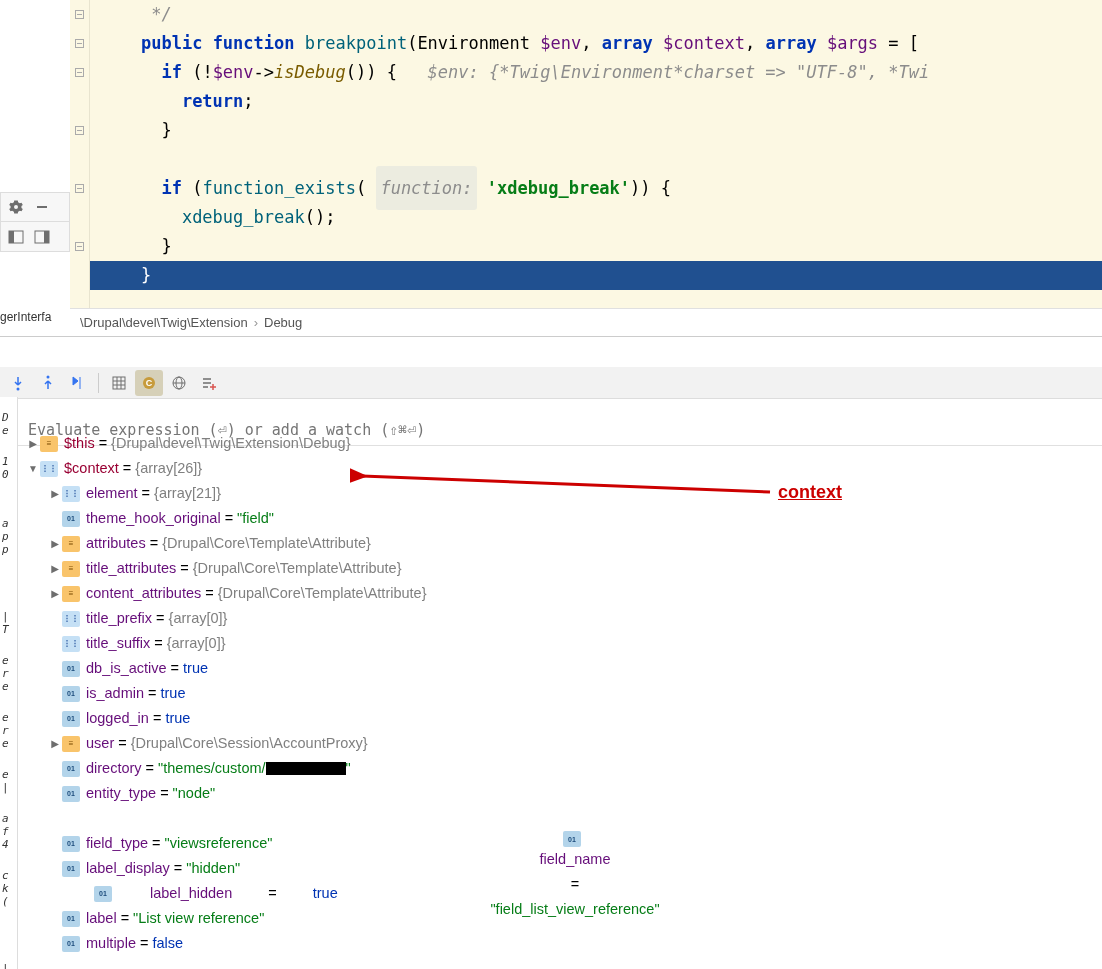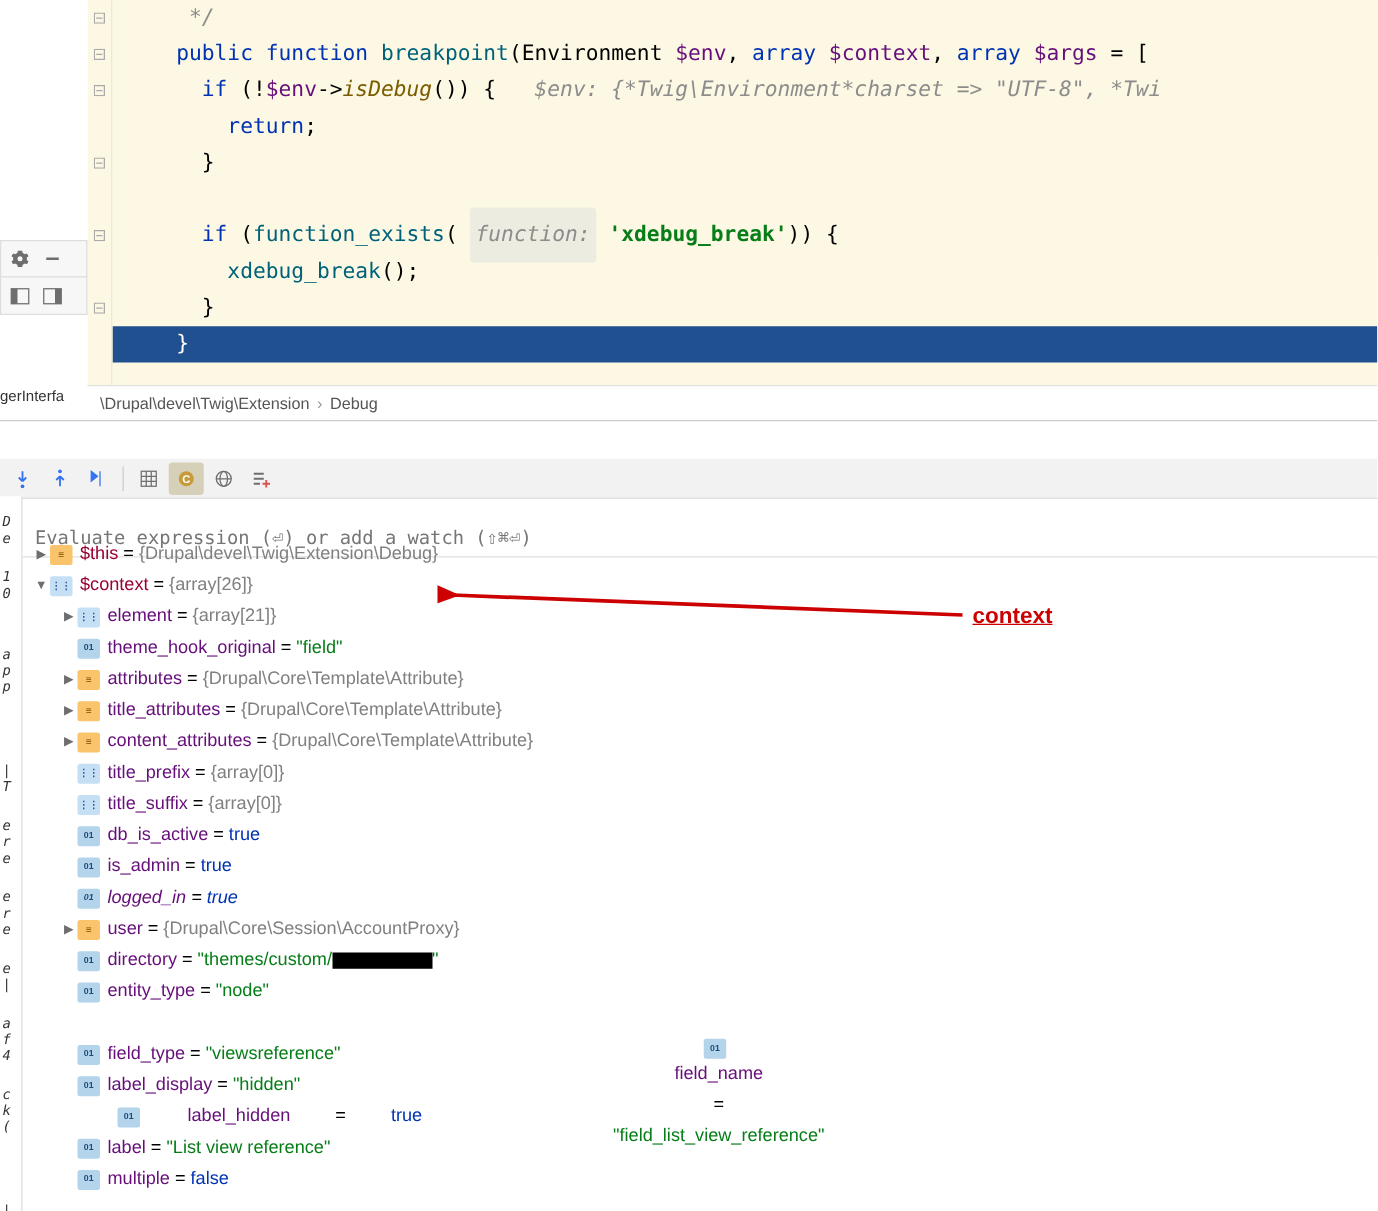--- a/index.html
+++ b/index.html
@@ -8,21 +8,21 @@
 .side-toolbar { position: absolute; top: 192px; left: 0; width: 70px; height: 60px; background: #f7f7f7; border: 1px solid #ddd; display: flex; flex-direction: column; }
 .side-toolbar-row { display: flex; align-items: center; height: 30px; gap: 8px; padding: 0 6px; }
 .side-toolbar-row:first-child { border-bottom: 1px solid #ddd; }
 .side-icon { width: 18px; height: 18px; display: flex; align-items: center; justify-content: center; color: #666; }
 .gutter { width: 52px; background: #f2efe0; text-align: right; padding-right: 8px; font-family: "Menlo", "Consolas", monospace; font-size: 16px; color: #a0a0a0; line-height: 29px; user-select: none; }
 .fold-gutter { width: 20px; background: #fcf8e3; border-right: 1px solid #e8e4cf; line-height: 29px; font-size: 11px; color: #aaa; text-align: center; }
 .fold-gutter .f { height: 29px; display: flex; align-items: center; justify-content: center; }
 .code-col { flex: 1; background: #fcf8e3; font-family: "Menlo", "Consolas", monospace; font-size: 17px; line-height: 29px; white-space: pre; overflow: hidden; position: relative; }
 .code-line { height: 29px; padding-left: 10px; }
 .hl-line { background: #205090; color: #fff; }
-.tok-kw { color: #0033b3; font-weight: 400; }
+.tok-kw { color: #0033b3; font-weight: 700; }
 .tok-fn { color: #00627a; }
 .tok-meth { color: #7a5c00; font-style: italic; }
 .tok-var { color: #660e7a; }
 .tok-str2 { color: #067d17; font-weight: 600; }
 .tok-pun { color: #000; }
 .tok-com { color: #8c8c8c; font-style: italic; }
 .tok-hint { color: #8c8c8c; font-style: italic; }
 .tok-hintbox { background: #ecece0; color: #8c8c8c; font-style: italic; padding: 12px 4px; border-radius: 3px; }
 
 .breadcrumb-bar { position: absolute; top: 308px; left: 70px; right: 0; height: 28px; background: #fff; border-top: 1px solid #e0e0e0; display: flex; align-items: center; font-size: 13px; color: #555; padding-left: 10px; gap: 6px; }
@@ -294,21 +294,21 @@
         <span class="veq"> = </span>
         <span class="vval-bool">true</span>
       </div>
       <div class="var-row" style="padding-left: 30px;">
         <span class="arrow empty">▶</span>
         <span class="vicon prim">01</span>
         <span class="vname ">is_admin</span>
         <span class="veq"> = </span>
         <span class="vval-bool">true</span>
       </div>
-      <div class="var-row" style="padding-left: 30px; font-style: italic;">
+      <div class="var-row" style="padding-left: 30px;">
         <span class="arrow empty">▶</span>
         <span class="vicon prim">01</span>
         <span class="vname ">logged_in</span>
         <span class="veq"> = </span>
         <span class="vval-bool">true</span>
       </div>
       <div class="var-row" style="padding-left: 30px;">
         <span class="arrow">▶</span>
         <span class="vicon obj">≡</span>
         <span class="vname ">user</span>

